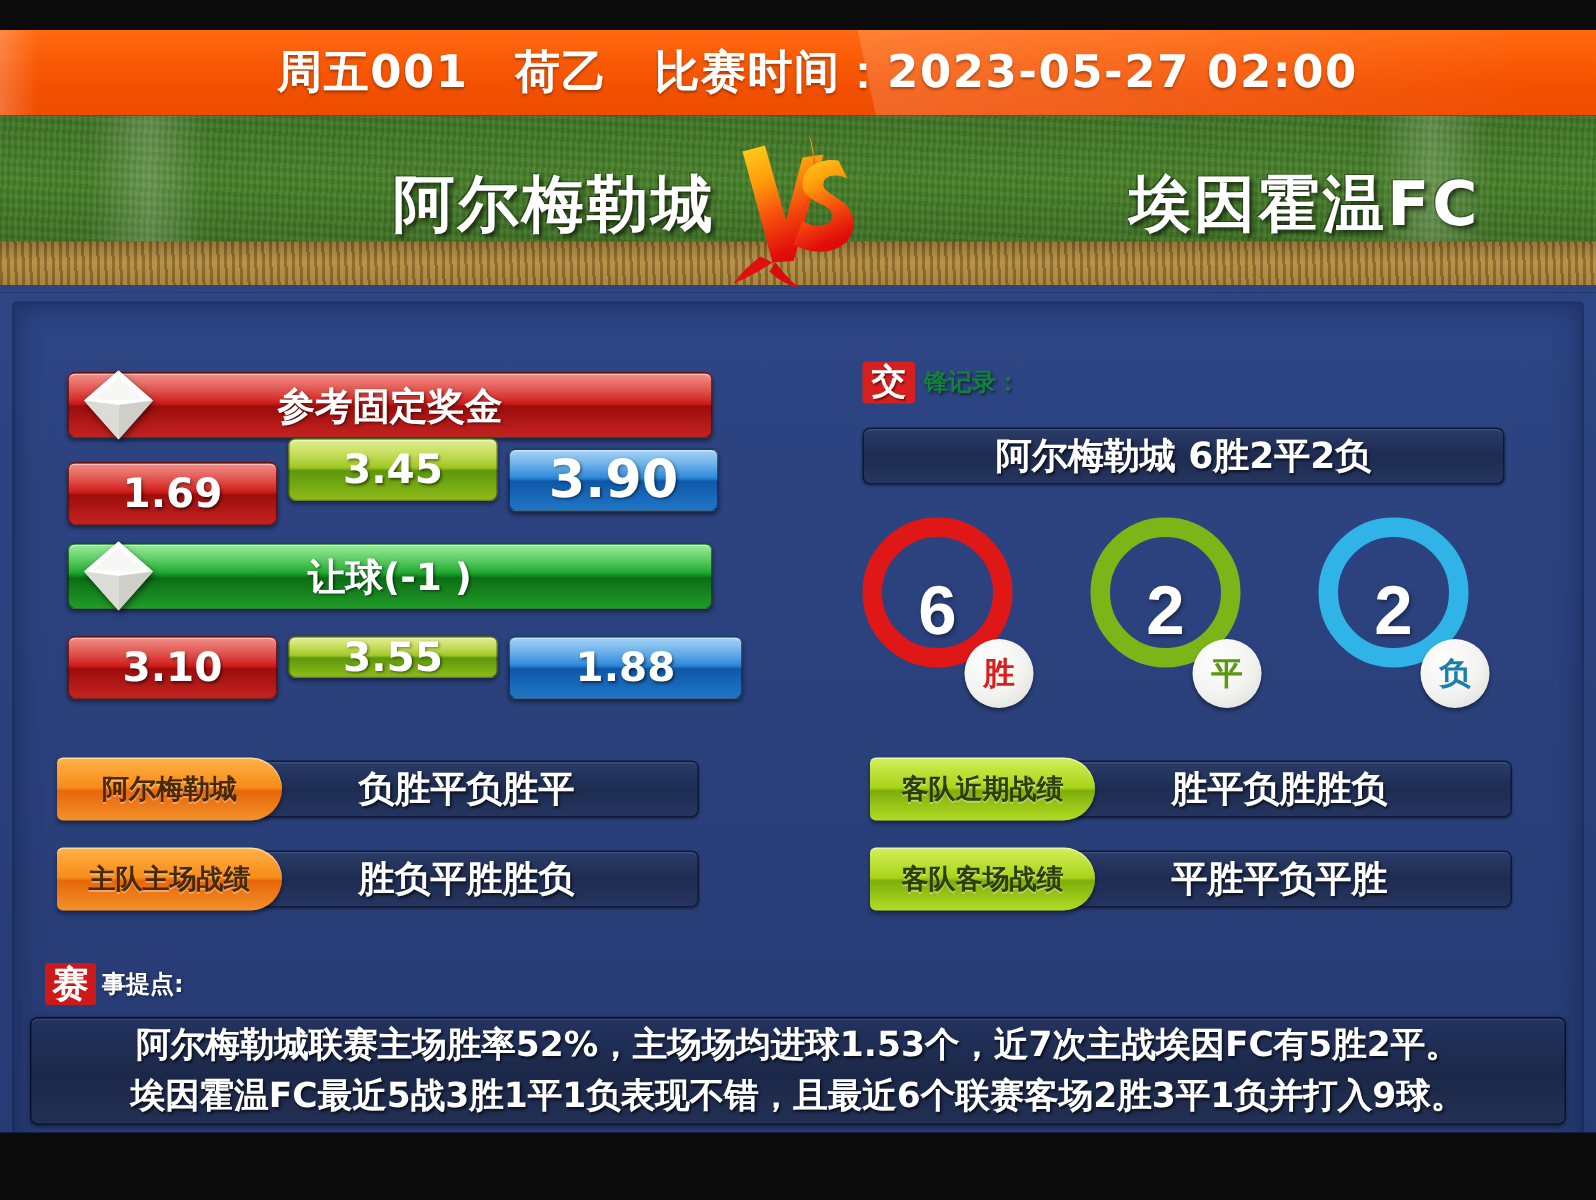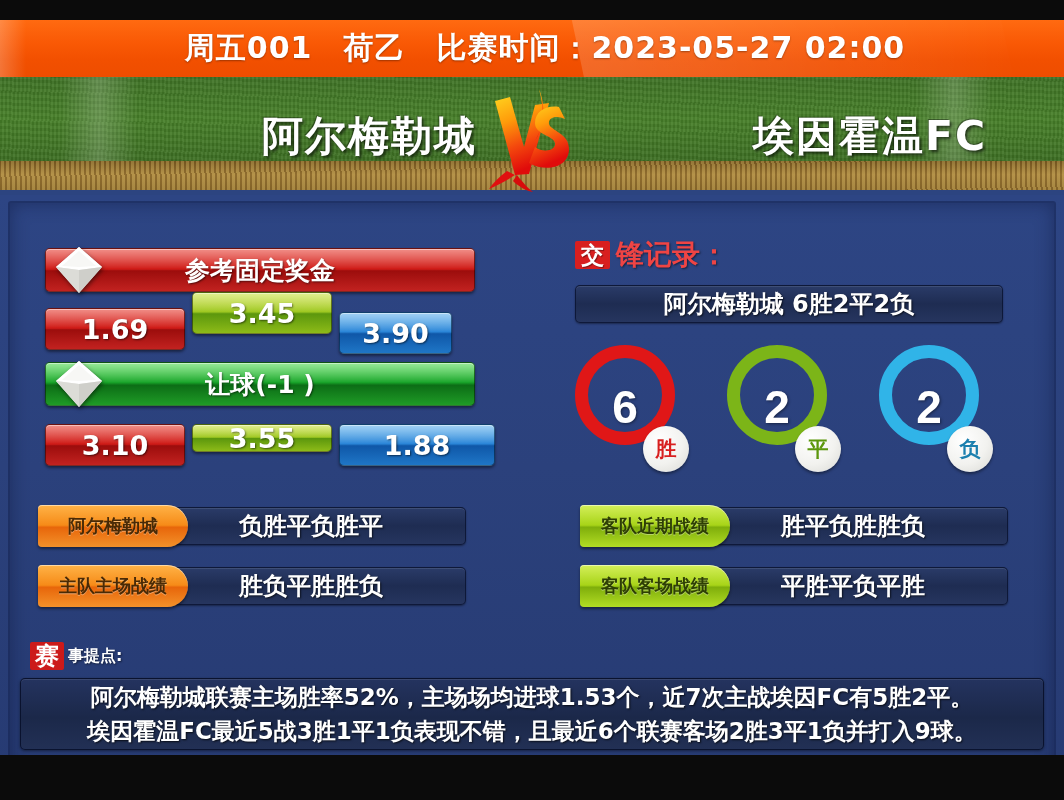--- a/index.html
+++ b/index.html
@@ -112,39 +112,39 @@
   
   .gem {
     position:absolute; width:54px; height:54px; z-index:5; pointer-events:none;
     filter:drop-shadow(1px 2px 2px rgba(0,0,0,.5));
   }
 
   
   .odds-title { left:45px; top:248px; width:430px; height:44px; font-size:25px; }
   .odds-v1 { left:45px; top:308px;  width:140px; height:42px; font-size:27px; }
   .odds-v2 { left:192px; top:292px; width:140px; height:42px; font-size:27px; }
-  .odds-v3 { left:339px; top:312px; width:113px; height:42px; font-size:27px; }
+  .odds-v3 { left:339px; top:299px; width:140px; height:42px; font-size:35px; }
   .hcap    { left:45px; top:362px;  width:430px; height:44px; font-size:25px; }
   .odds-w1 { left:45px; top:424px;  width:140px; height:42px; font-size:27px; }
   .odds-w2 { left:192px; top:424px; width:140px; height:28px; font-size:27px; }
   .odds-w3 { left:339px; top:424px; width:156px; height:42px; font-size:27px; }
 
   
   .h2h-head {
     position:absolute; left:575px; top:240px; height:30px;
     display:flex; align-items:center; gap:6px;
   }
   .h2h-tag {
     background:#d81f1f; color:#fff; font-size:23px; font-weight:bold;
     padding:1px 6px; border-radius:2px; line-height:1.15;
     font-family:"DejaVu Sans","Liberation Sans",sans-serif;
     text-shadow:1px 1px 1px rgba(0,0,0,.4);
   }
   .h2h-label {
-    color:#ef4444; font-size:28px; font-weight:bold;
+    color:#15803d; font-size:16px; font-weight:bold;
     font-family:Liberation Serif, serif;
     text-shadow:1px 1px 2px rgba(0,0,0,.5);
   }
   .dark-bar {
     position:absolute; border-radius:5px;
     background:linear-gradient(180deg,#2a3b68 0%,#1e2c52 50%,#26355f 100%);
     border:1px solid rgba(10,20,50,.85);
     box-shadow:inset 0 1px 0 rgba(255,255,255,.10), 0 1px 2px rgba(0,0,0,.4);
     display:flex; align-items:center; justify-content:center;
     color:#fff; font-weight:bold;

